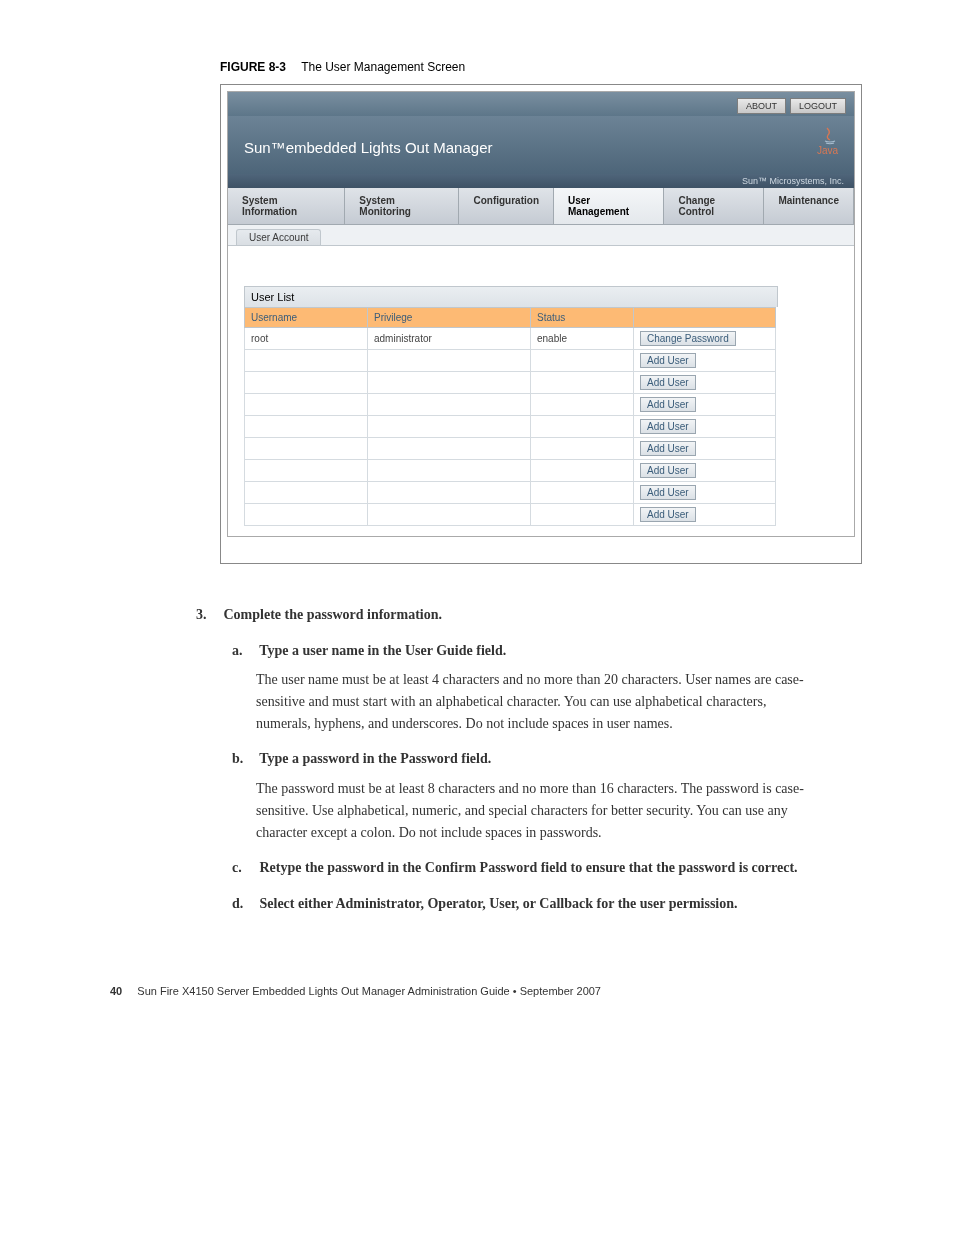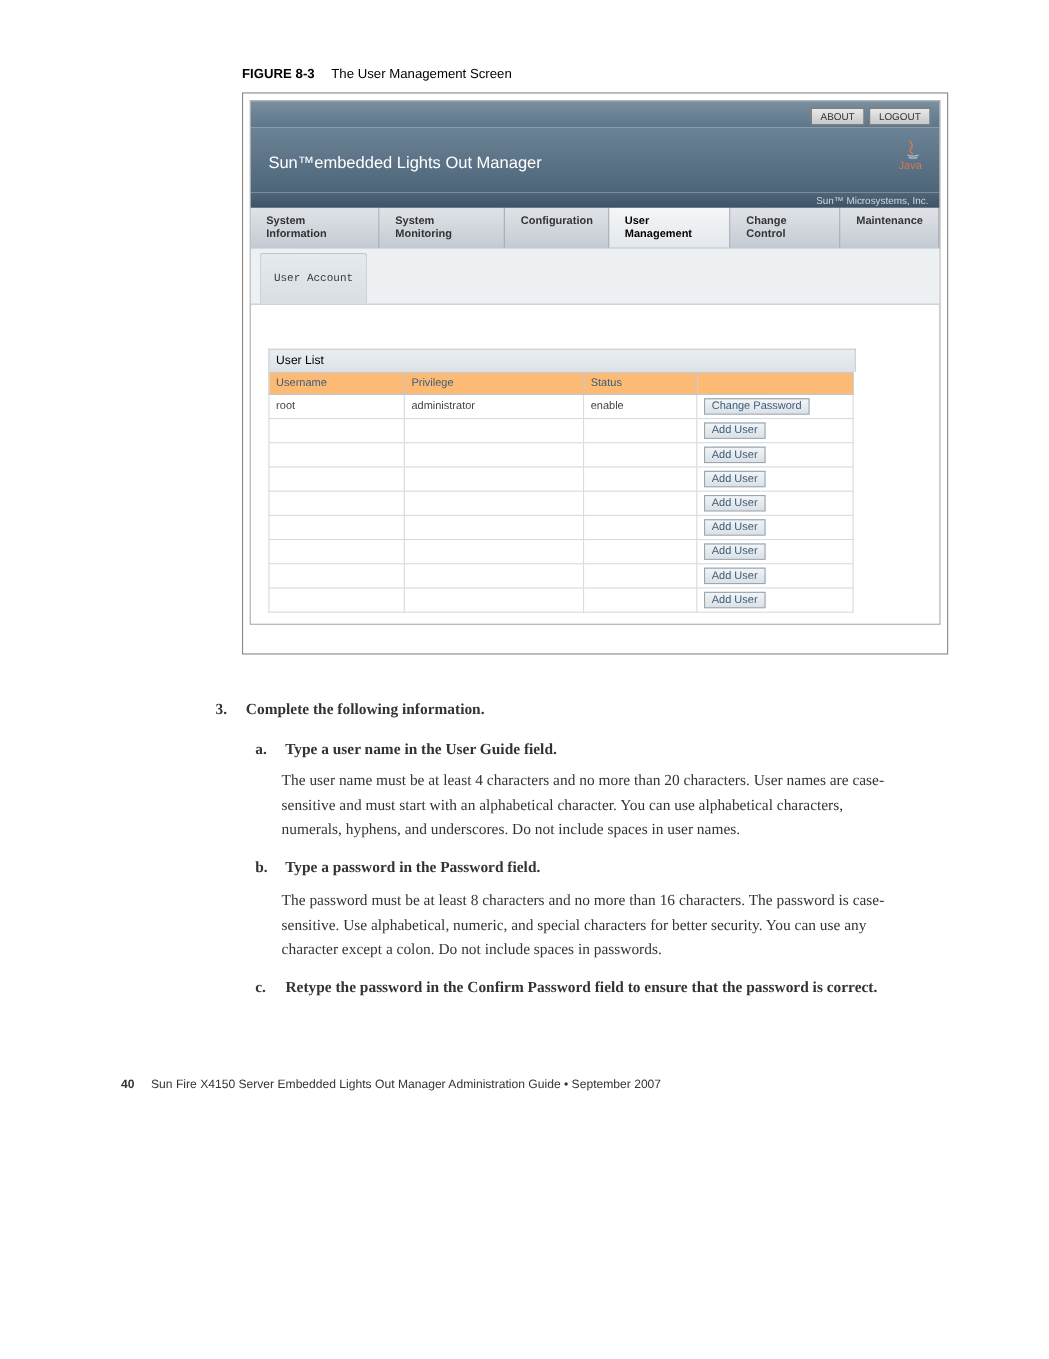--- a/index.html
+++ b/index.html
@@ -103,26 +103,25 @@
   .ss-subtabs {
     display: flex;
     background: #eef1f4;
     padding-left: 8px;
     padding-top: 4px;
     border-bottom: 1px solid #c0c7cd;
   }
   .ss-subtab {
     font-size: 10px;
     color: #3a3a3a;
-    padding: 17px 12px;
+    padding: 2px 12px;
     border: 1px solid #c0c7cd;
     border-bottom: none;
     background: linear-gradient(#e6eaee, #d9dee3);
     border-radius: 3px 3px 0 0;
-    font-family: Liberation Mono, monospace;
   }
   .ss-content {
     padding: 40px 16px 10px 16px;
   }
   .ss-userlist-title {
     font-size: 11px;
     padding: 4px 6px;
     background: linear-gradient(#eaeef1, #dde2e7);
     border: 1px solid #c0c7cd;
     border-bottom: none;
@@ -310,21 +309,21 @@
               </tr>
             </tbody>
         </table>
       </div>
     </div>
   </div>
 
   <div class="instructions">
     <div class="step-line">
       <span class="step-num">3.</span>
-      <span>Complete the following information.</span>
+      <span>Complete the password information.</span>
     </div>
 
     <div class="substep">
       <div class="sub-line">
         <span class="sub-letter">a.</span>
         <span>Type a user name in the User Guide field.</span>
       </div>
       <div class="sub-body">The user name must be at least 4 characters and no more than 20 characters. User names are case-sensitive and must start with an alphabetical character. You can use alphabetical characters, numerals, hyphens, and underscores. Do not include spaces in user names.</div>
     </div>
 
@@ -336,20 +335,26 @@
       <div class="sub-body">The password must be at least 8 characters and no more than 16 characters. The password is case-sensitive. Use alphabetical, numeric, and special characters for better security. You can use any character except a colon. Do not include spaces in passwords.</div>
     </div>
 
     <div class="substep">
       <div class="sub-line">
         <span class="sub-letter">c.</span>
         <span>Retype the password in the Confirm Password field to ensure that the password is correct.</span>
       </div>
     </div>
 
+    <div class="substep">
+      <div class="sub-line">
+        <span class="sub-letter">d.</span>
+        <span>Select either Administrator, Operator, User, or Callback for the user permission.</span>
+      </div>
+    </div>
   </div>
 
   <div class="footer">
     <span class="footer-num">40</span>
     <span>Sun Fire X4150 Server Embedded Lights Out Manager Administration Guide • September 2007</span>
   </div>
 
 </div>
 
 </body></html>

